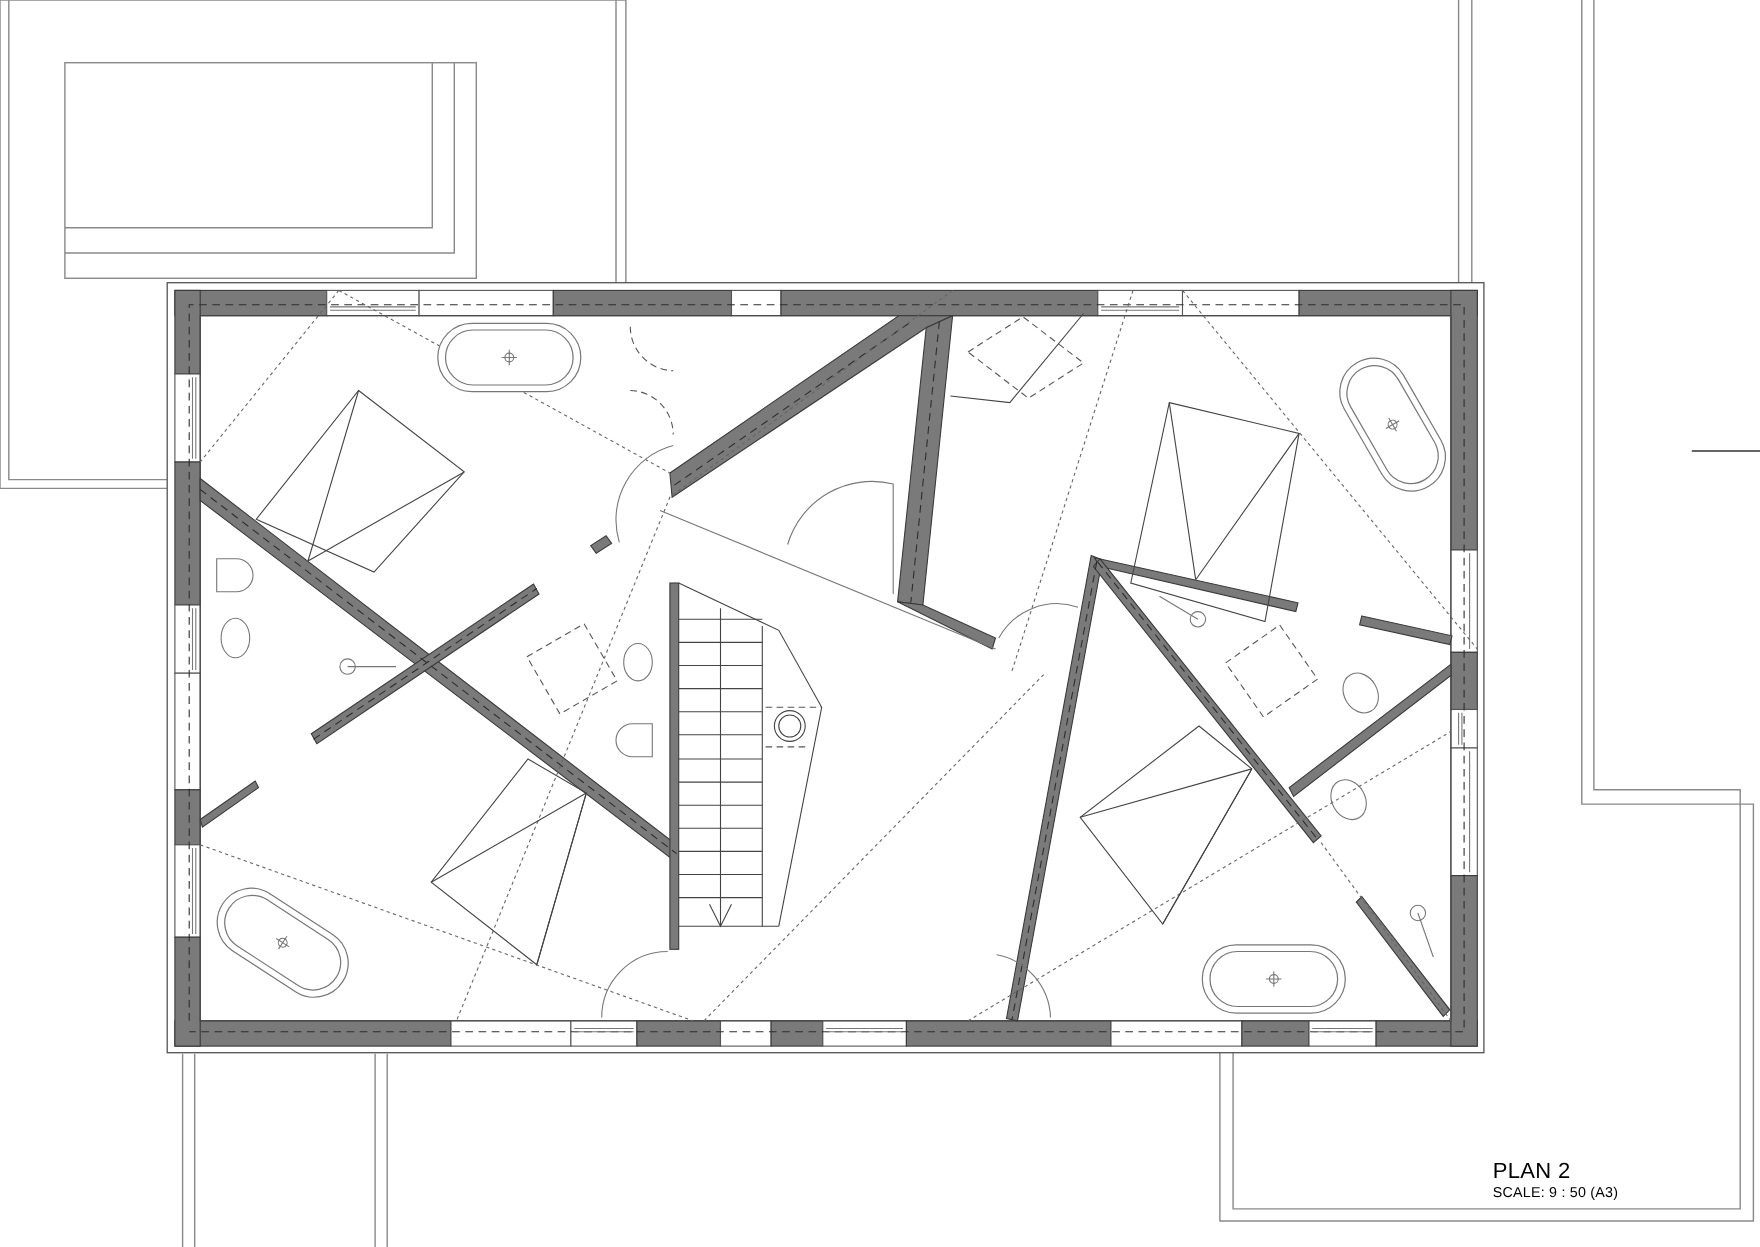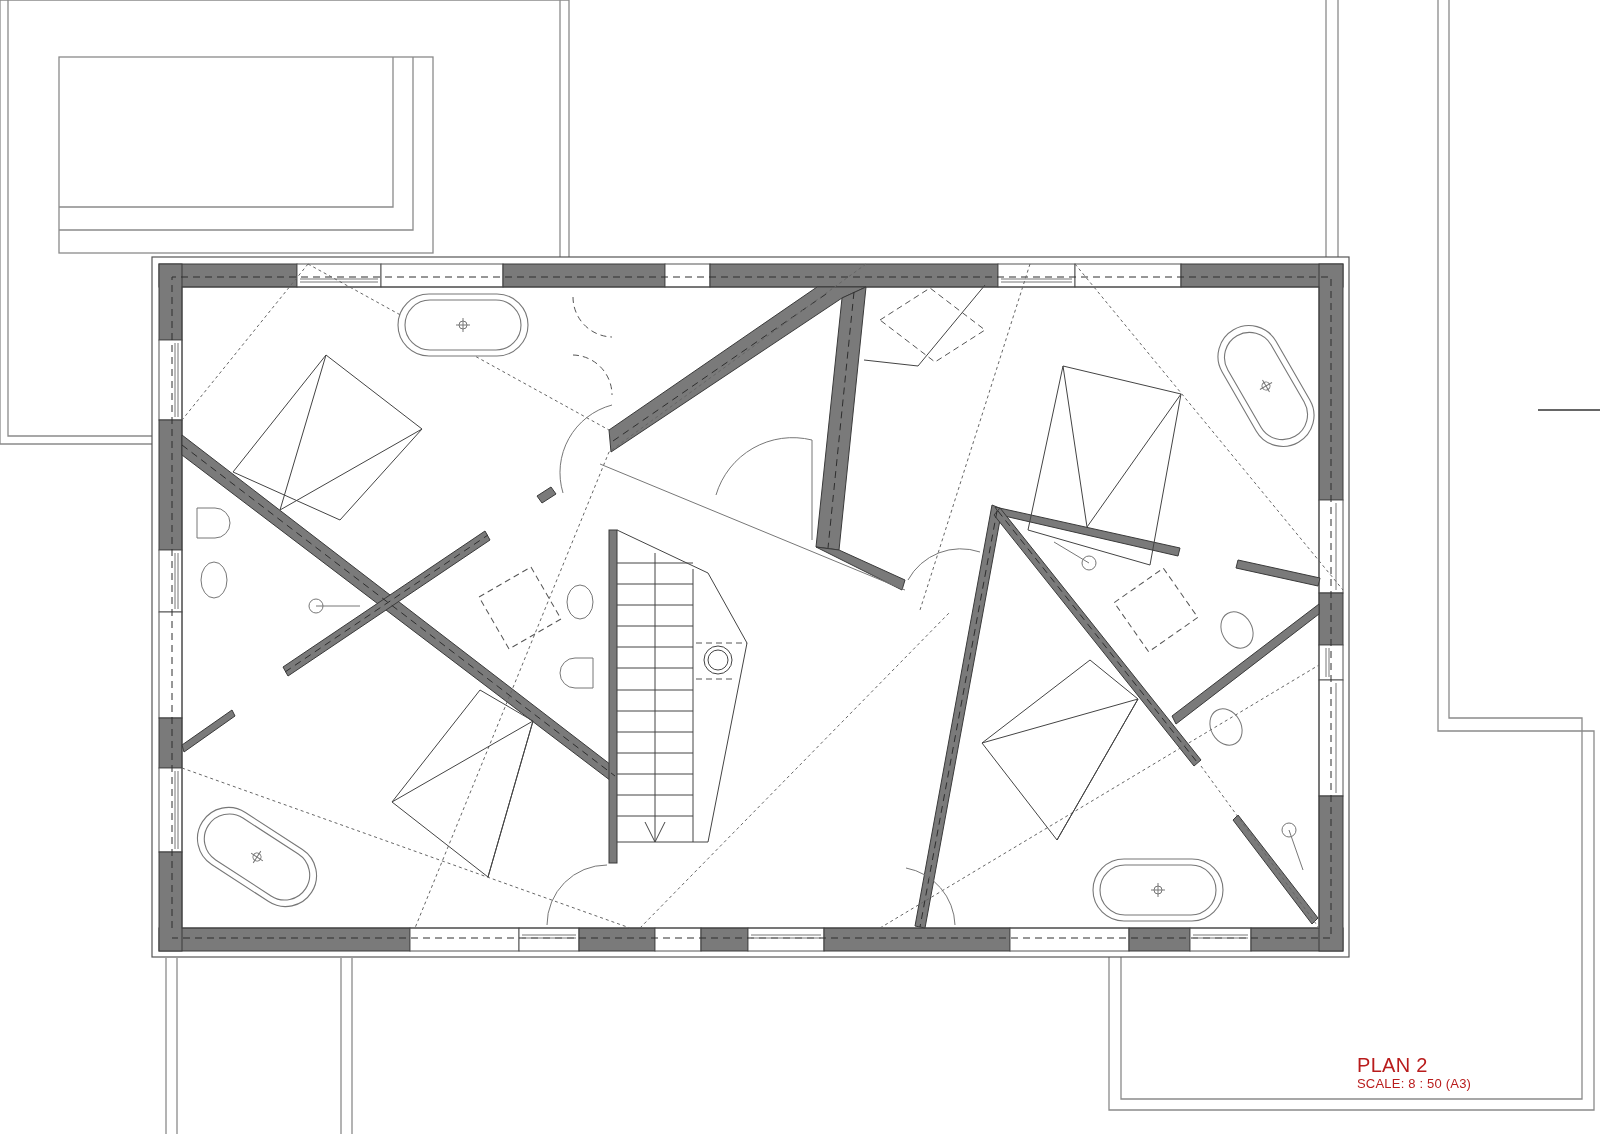--- a/index.html
+++ b/index.html
@@ -9,21 +9,21 @@
   .outline { fill: none; stroke: #555; stroke-width: 1.2; }
   .wall { fill: #7a7a7a; stroke: #3a3a3a; stroke-width: 1; }
   .winfill { fill: #ffffff; stroke: #555; stroke-width: 1; }
   .thin { fill: none; stroke: #444; stroke-width: 1; }
   .fine { fill: none; stroke: #777; stroke-width: 1; }
   .dash { fill: none; stroke: #555; stroke-width: 1; stroke-dasharray: 6 4; }
   .dot { fill: none; stroke: #666; stroke-width: 1; stroke-dasharray: 3 3; }
   .wdash { fill: none; stroke: #2e2e2e; stroke-width: 1; stroke-dasharray: 7 5; }
   .stair { fill: none; stroke: #444; stroke-width: 1; }
   .tub { fill: #fff; stroke: #777; stroke-width: 1.1; }
-  .title-block { position: absolute; left: 1357px; top: 1054px; color: #b91c1c; }
+  .title-block { position: absolute; left: 1357px; top: 1054px; color: #000000; }
   .title-block .t1 { font-size: 20px; line-height: 22px; letter-spacing: 0.3px; }
   .title-block .t2 { font-size: 13px; line-height: 16px; letter-spacing: 0.2px; }
 </style>
 </head>
 <body>
 
 <svg class="plan" viewBox="0 0 1600 1134" xmlns="http://www.w3.org/2000/svg">
 
   <g>
 
@@ -236,14 +236,14 @@
   <g>
     <rect class="dash" x="490" y="578" width="60" height="60" transform="rotate(-30 520 608)"></rect>
     <rect class="dash" x="1126" y="580" width="60" height="60" transform="rotate(-35 1156 610)"></rect>
     <path class="dash" d="M880 320 L930 288 L985 330 L935 362 Z"></path>
     <path class="thin" d="M864 360 L918 366 L985 285"></path>
   </g>
 </svg>
 
 <div class="title-block">
   <div class="t1">PLAN 2</div>
-  <div class="t2">SCALE: 8 : 50 (A3)</div>
+  <div class="t2">SCALE: 9 : 50 (A3)</div>
 </div>
 
 </body></html>

